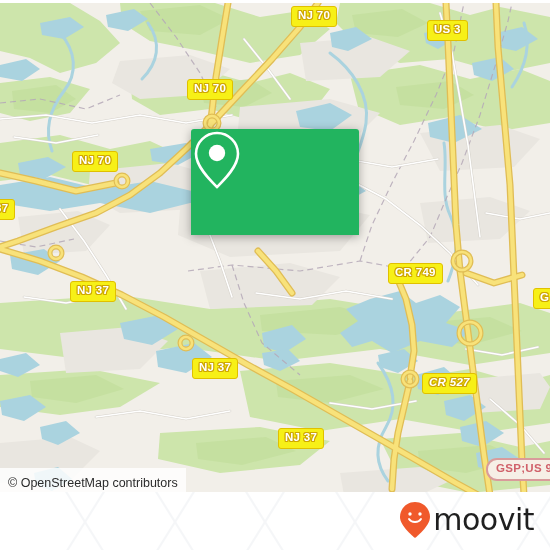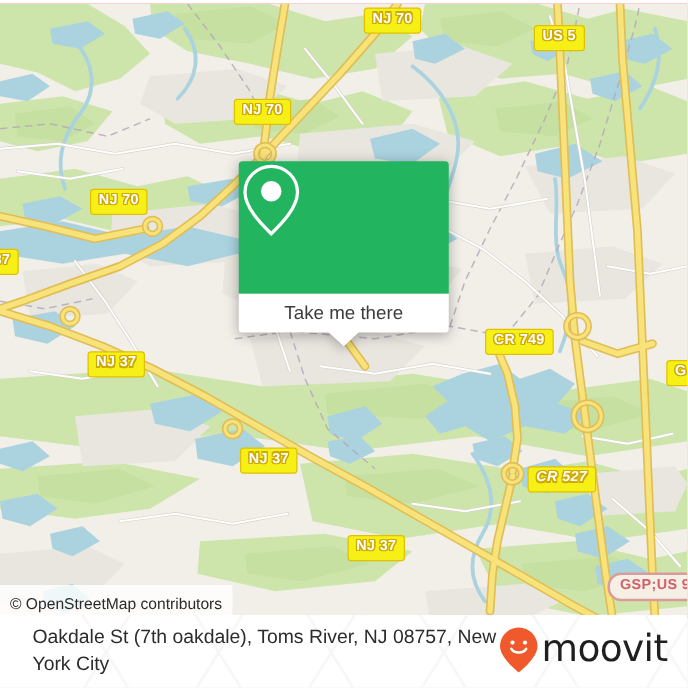--- a/index.html
+++ b/index.html
@@ -292,45 +292,41 @@
         <circle cx="470" cy="330" r="11"></circle>
         <circle cx="186" cy="340" r="6"></circle>
         <circle cx="122" cy="178" r="6"></circle>
         <circle cx="410" cy="376" r="7"></circle>
         <circle cx="56" cy="250" r="6"></circle>
       </g>
     </svg>
 
     <div id="shield-layer">
         <div class="shield" style="left: 291px; top: 3px;">NJ 70</div>
-        <div class="shield" style="left: 427px; top: 17px;">US 5</div>
+        <div class="shield" style="left: 427px; top: 17px;">US 3</div>
         <div class="shield" style="left: 187px; top: 76px;">NJ 70</div>
         <div class="shield" style="left: 72px; top: 148px;">NJ 70</div>
         <div class="shield" style="left: -12px; top: 196px;">37</div>
         <div class="shield" style="left: 70px; top: 278px;">NJ 37</div>
         <div class="shield" style="left: 388px; top: 260px;">CR 749</div>
         <div class="shield" style="left: 533px; top: 285px;">G</div>
         <div class="shield" style="left: 192px; top: 355px;">NJ 37</div>
         <div class="shield" style="left: 422px; top: 370px; font-style: italic;">CR 527</div>
         <div class="shield" style="left: 278px; top: 425px;">NJ 37</div>
         <div class="shield pill" style="left: 486px; top: 455px;">GSP;US 9</div>
       </div>
 
     <div id="attrib">© OpenStreetMap contributors</div>
 
     <div id="popup">
       <div id="popup-top">
         <svg width="52" height="62" viewBox="0 0 52 62">
           <path d="M26 4 C14.5 4 5 13.3 5 24.8 C5 38 20 52 26 58 C32 52 47 38 47 24.8 C47 13.3 37.5 4 26 4 Z" fill="none" stroke="#ffffff" stroke-width="2.6"></path>
           <circle cx="26" cy="24" r="8.2" fill="#ffffff"></circle>
         </svg>
-      </div>
-      <div id="popup-bottom">
-        <span id="popup-label">Take me there</span>
-        <span id="popup-tail"></span>
       </div>
     </div>
   </div>
 
   <div id="footer">
     <svg id="footer-wm" viewBox="0 0 550 58">
       <g stroke="#eceff2" stroke-width="2.2" fill="none">
         <path d="M60,-10 L110,70"></path>
           <path d="M110,-10 L60,70"></path>
         <path d="M150,-10 L200,70"></path>
@@ -339,21 +335,20 @@
           <path d="M290,-10 L240,70"></path>
         <path d="M330,-10 L380,70"></path>
           <path d="M380,-10 L330,70"></path>
         <path d="M420,-10 L470,70"></path>
           <path d="M470,-10 L420,70"></path>
         <path d="M510,-10 L560,70"></path>
           <path d="M560,-10 L510,70"></path>
       </g>
     </svg>
 
-    <div id="footer-title">Oakdale St (7th oakdale), Toms River, NJ 08757, New York City</div>
 
     <div id="brand">
       <svg width="34" height="38" viewBox="0 0 34 38">
         <path d="M17 1 C8.7 1 2 7.7 2 16 C2 25.5 17 37 17 37 C17 37 32 25.5 32 16 C32 7.7 25.3 1 17 1 Z" fill="#f0592b"></path>
         <circle cx="12" cy="13" r="1.7" fill="#ffffff"></circle>
         <circle cx="22" cy="13" r="1.7" fill="#ffffff"></circle>
         <path d="M11 18 C13.5 22 20.5 22 23 18" stroke="#ffffff" stroke-width="1.9" fill="none" stroke-linecap="round"></path>
       </svg>
       <span id="brand-word">moovit</span>
     </div>

